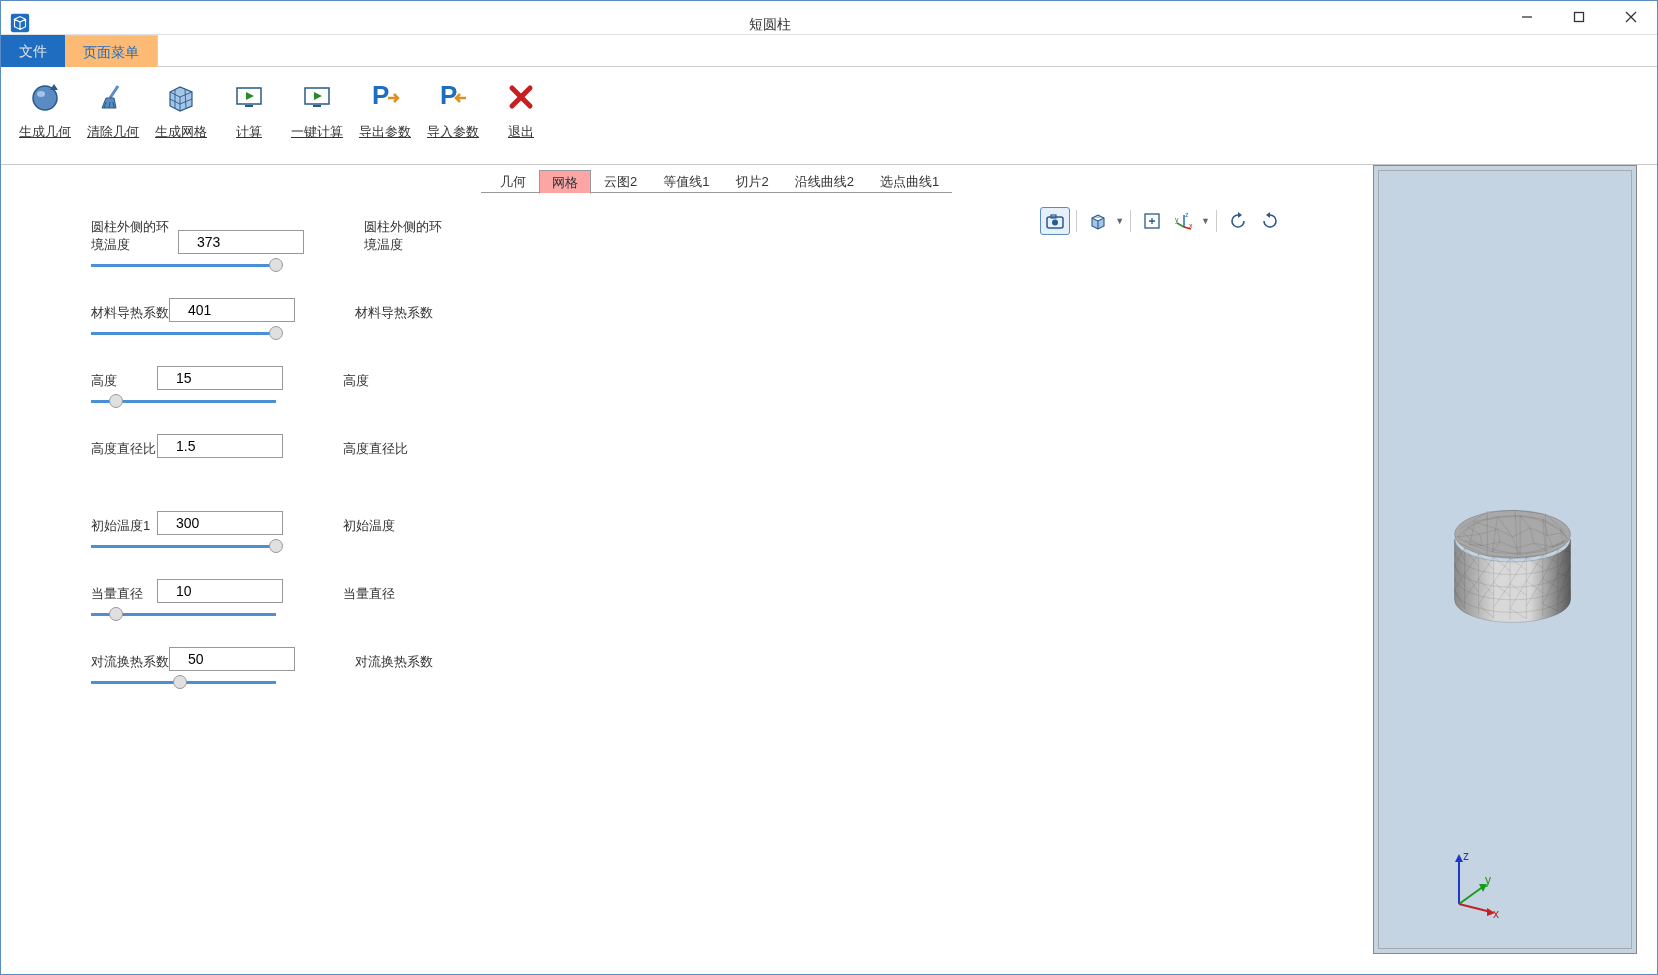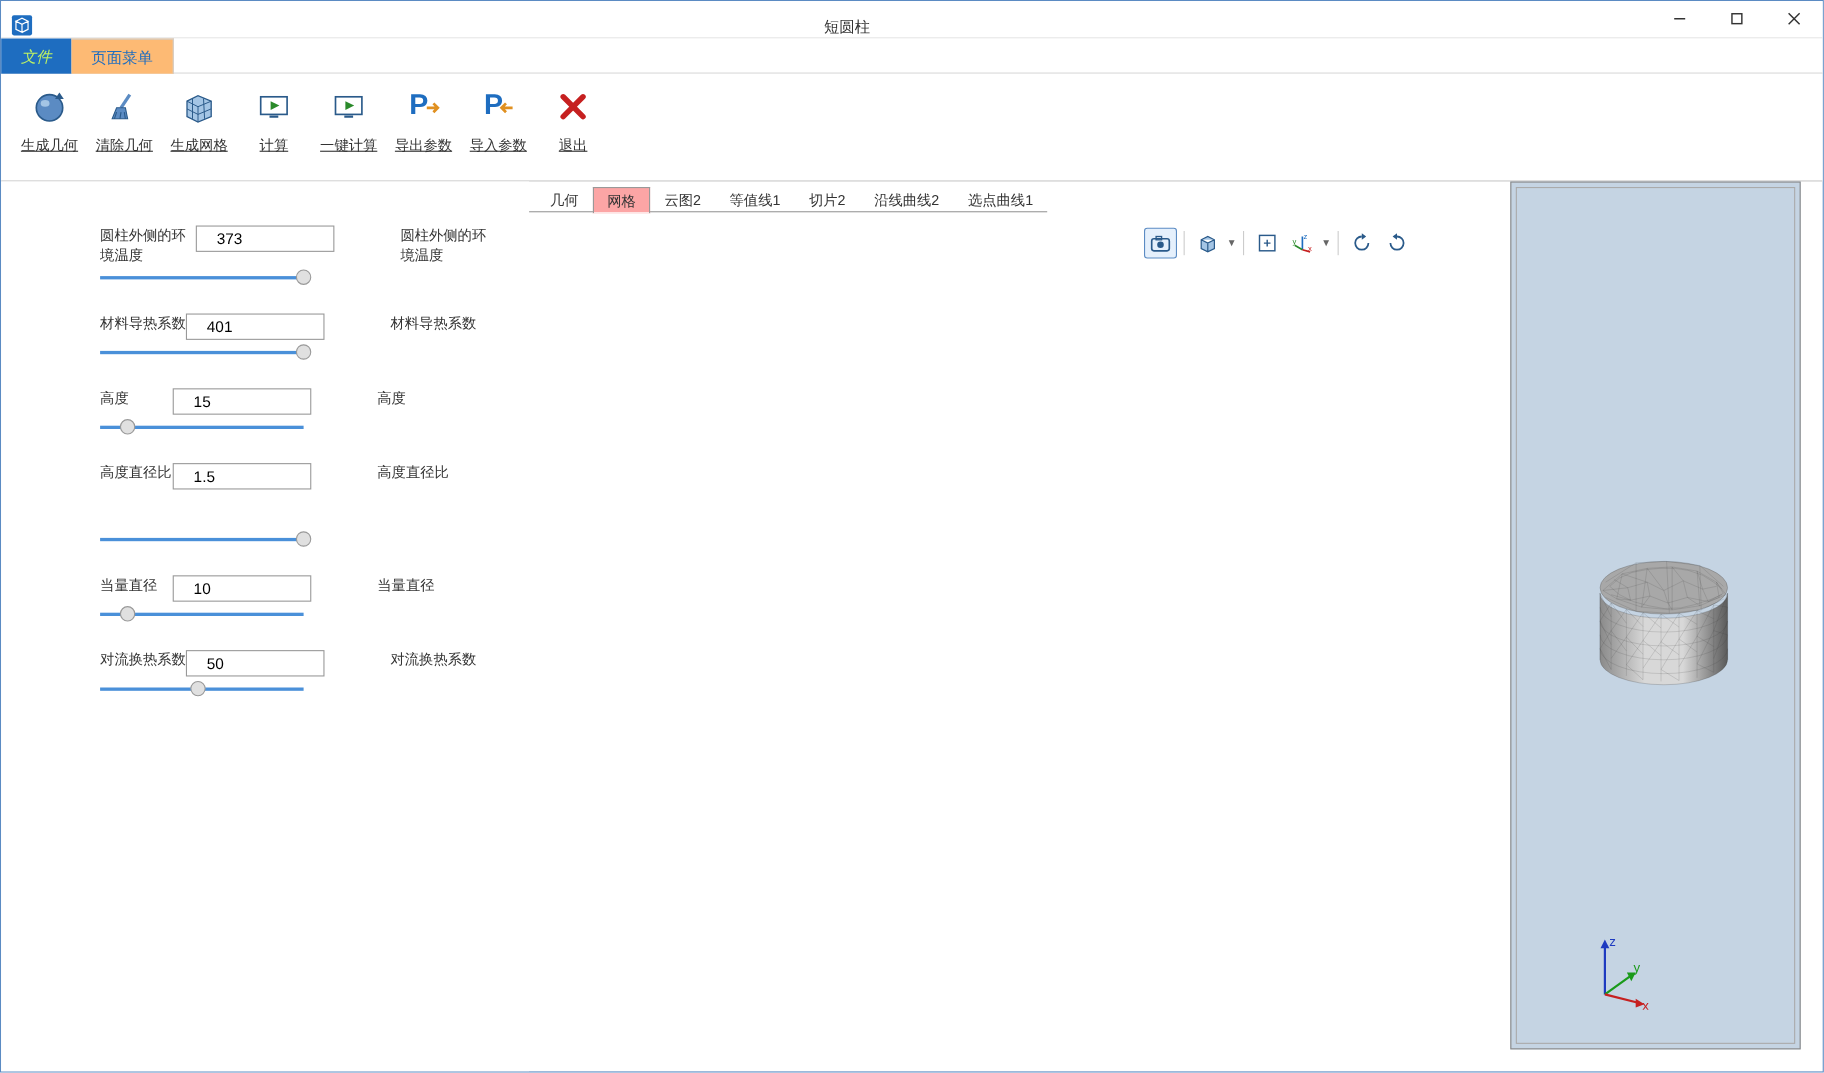--- a/index.html
+++ b/index.html
@@ -4,29 +4,29 @@
 <style>
 * { box-sizing: border-box; margin: 0; padding: 0; font-family: "Microsoft YaHei", Arial, sans-serif; }
 body { background: #fff; width: 1658px; height: 975px; overflow: hidden; border: 1px solid #5b8bc3; }
 .titlebar { height: 34px; background: #fff; display: flex; align-items: flex-end; border-bottom: 1px solid #e0e0e0; }
 .titlebar .app-icon { width: 22px; height: 22px; margin: 0 8px; }
 .titlebar .title { flex: 1; text-align: center; font-size: 14px; color: #333; }
 .titlebar .win-controls { display: flex; }
 .titlebar .win-btn { width: 52px; height: 34px; display: flex; align-items: center; justify-content: center; font-size: 14px; color: #333; cursor: pointer; }
 .menubar { height: 32px; background: #fff; display: flex; border-bottom: 1px solid #d0d0d0; }
 .menu-tab { padding: 0 18px; height: 32px; line-height: 32px; font-size: 14px; cursor: pointer; }
-.menu-tab.file { background: #1e6dc0; color: #bef264; font-style: italic; }
+.menu-tab.file { background: #1e6dc0; color: #e5e5e5; }
 .menu-tab.active { background: #fdba74; color: #1e6dc0; border-top: 1px solid #d0d0d0; border-right: 1px solid #d0d0d0; }
 .ribbon { height: 98px; background: #fff; display: flex; padding: 6px 10px 0 10px; border-bottom: 1px solid #c8c8c8; }
 .ribbon-btn { width: 68px; display: flex; flex-direction: column; align-items: center; cursor: pointer; padding: 2px; }
 .ribbon-icon { width: 40px; height: 44px; display: flex; align-items: center; justify-content: center; }
 .ribbon-label { font-size: 13px; color: #333; margin-top: 4px; text-decoration: underline; }
 .content { display: flex; height: calc(100% - 164px); }
 .left-panel { width: 480px; padding: 40px 30px 0 90px; background: #fff; }
-.param-row { display: flex; align-items: flex-start; margin-bottom: 6px; }
+.param-row { display: flex; align-items: flex-end; margin-bottom: 6px; margin-top: 13px; }
 .param-label { min-width: 66px; font-size: 13px; color: #333; }
 .param-input { width: 126px; height: 24px; border: 1px solid #999; padding: 0 18px; font-size: 14px; font-family: Liberation Sans, sans-serif; }
 .param-desc { margin-left: 60px; font-size: 13px; color: #333; }
 .slider-row { margin-bottom: 26px; position: relative; height: 12px; }
 .slider-track { width: 185px; height: 3px; background: #4a90d9; position: absolute; top: 4px; }
 .slider-thumb { width: 14px; height: 14px; border-radius: 50%; background: #e0e0e0; border: 1px solid #999; position: absolute; top: -2px; cursor: pointer; }
 .right-panel { flex: 1; display: flex; flex-direction: row; }
 .view-tabs { height: 24px; display: flex; border-bottom: 1px solid #999; padding-left: 6px; margin-top: 4px; }
 .view-tab { padding: 0 12px; height: 24px; line-height: 24px; font-size: 13px; color: #333; cursor: pointer; border: 1px solid transparent; }
 .view-tab.active { background: #fca5a5; border: 1px solid #999; border-bottom: 1px solid #fff; position: relative; top: 1px; }
@@ -185,20 +185,25 @@
       <div class="slider-row">
         <div class="slider-track"></div>
         <div class="slider-thumb" style="left:18px"></div>
       </div>
       <div class="param-row">
     <span class="param-label">高度直径比</span>
     <input class="param-input" value="1.5" style="">
     <span class="param-desc">高度直径比</span>
       </div>
       <div style="height: 34px;"></div>
+      <div class="param-row">
+    <span class="param-label">初始温度1</span>
+    <input class="param-input" value="300" style="">
+    <span class="param-desc">初始温度</span>
+      </div>
       <div class="slider-row">
         <div class="slider-track"></div>
         <div class="slider-thumb" style="left:178px"></div>
       </div>
       <div class="param-row">
     <span class="param-label">当量直径</span>
     <input class="param-input" value="10" style="">
     <span class="param-desc">当量直径</span>
       </div>
       <div class="slider-row">

